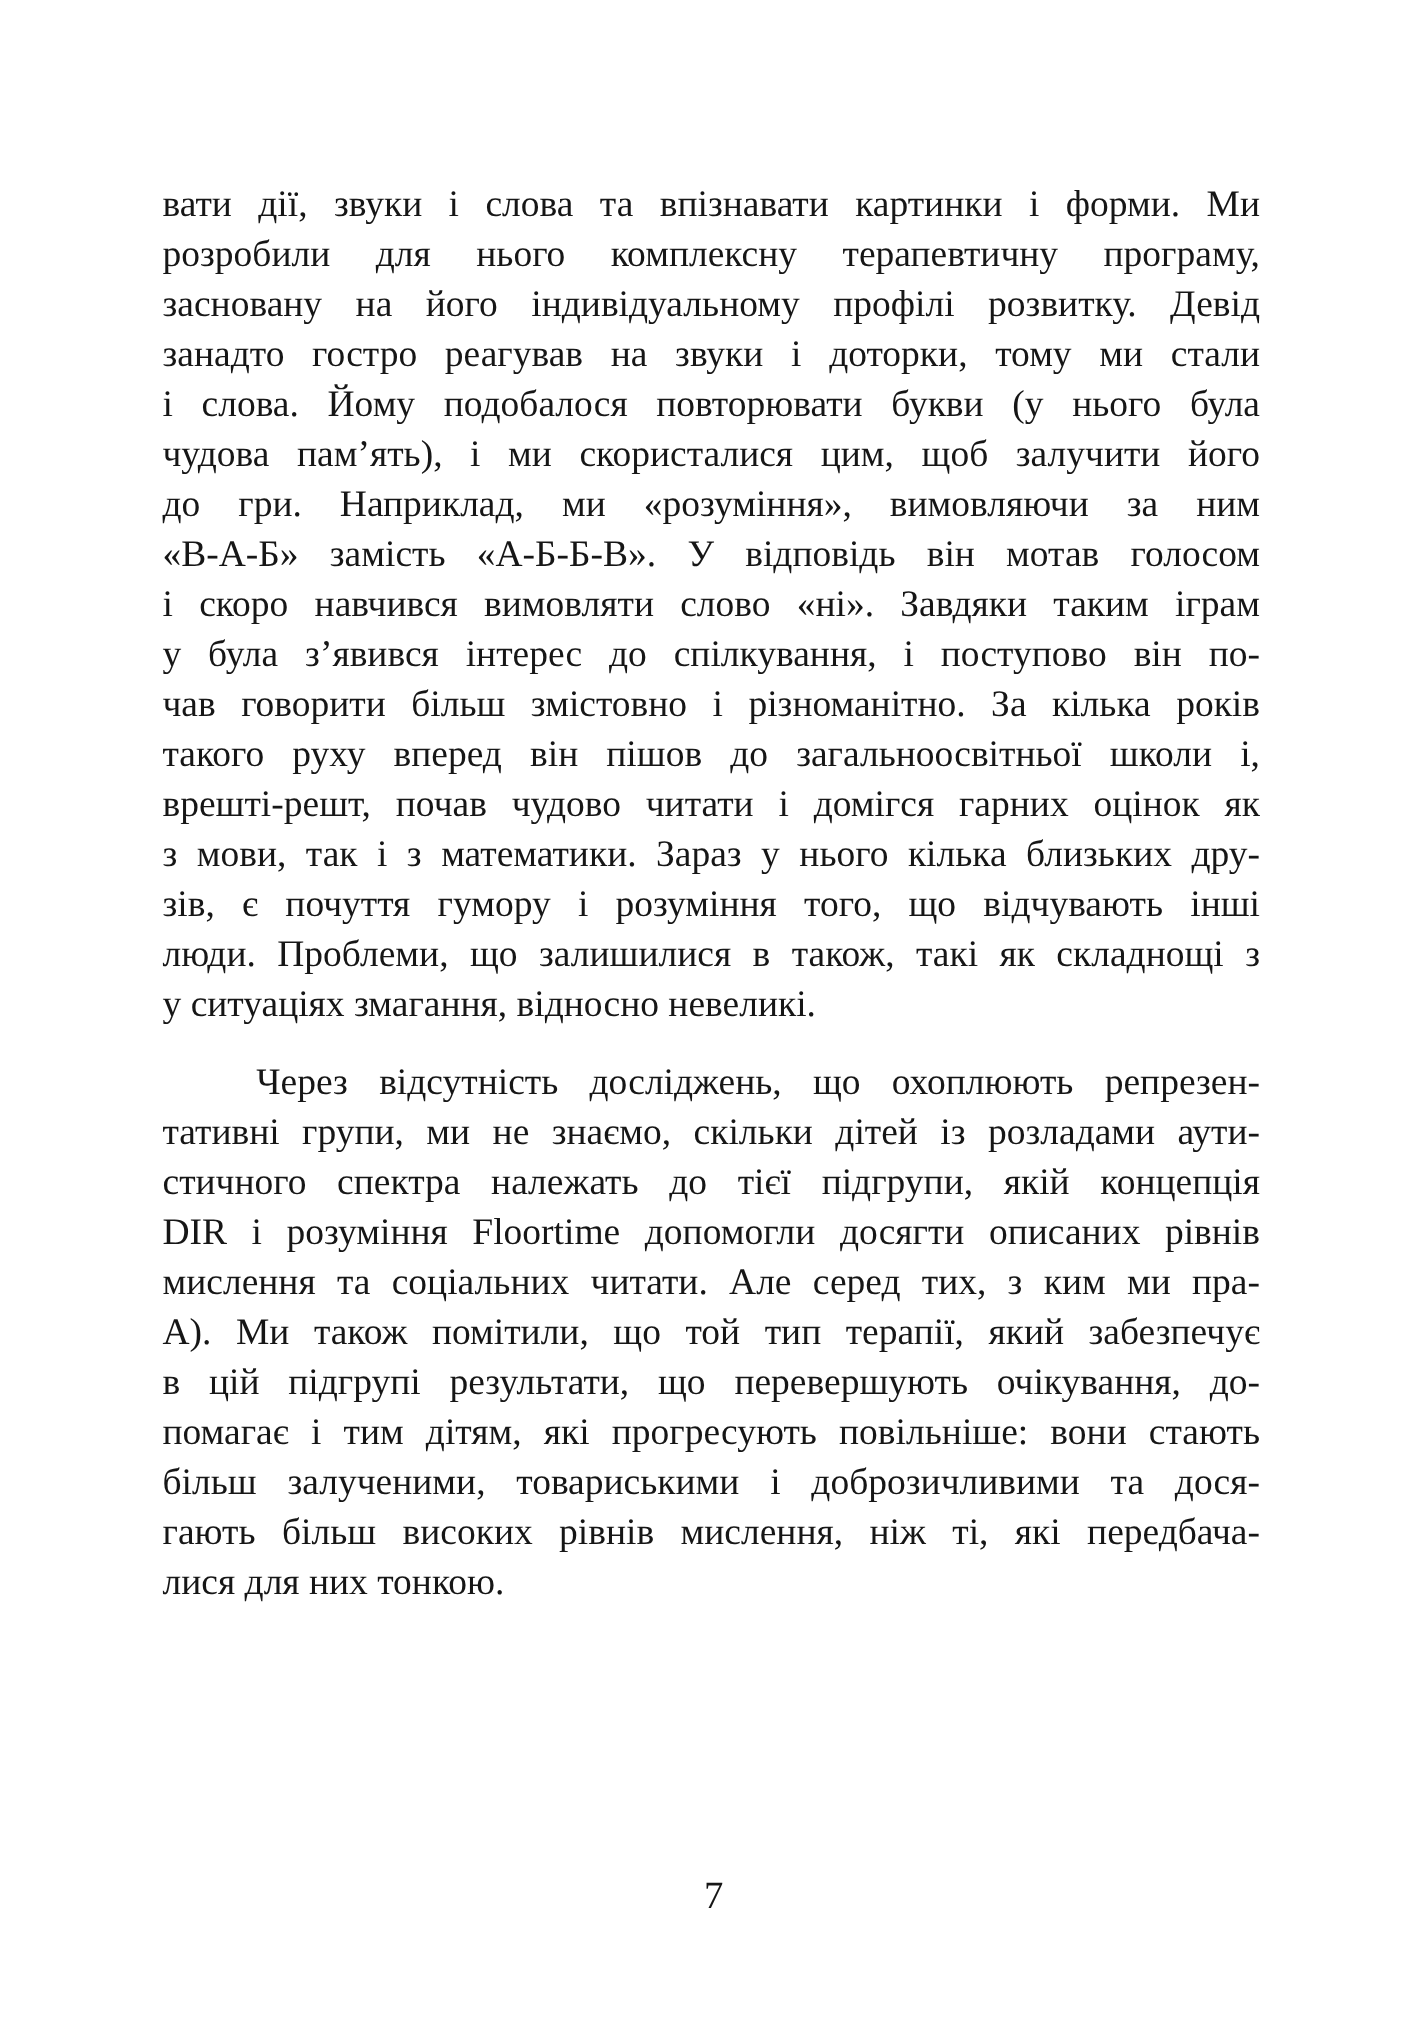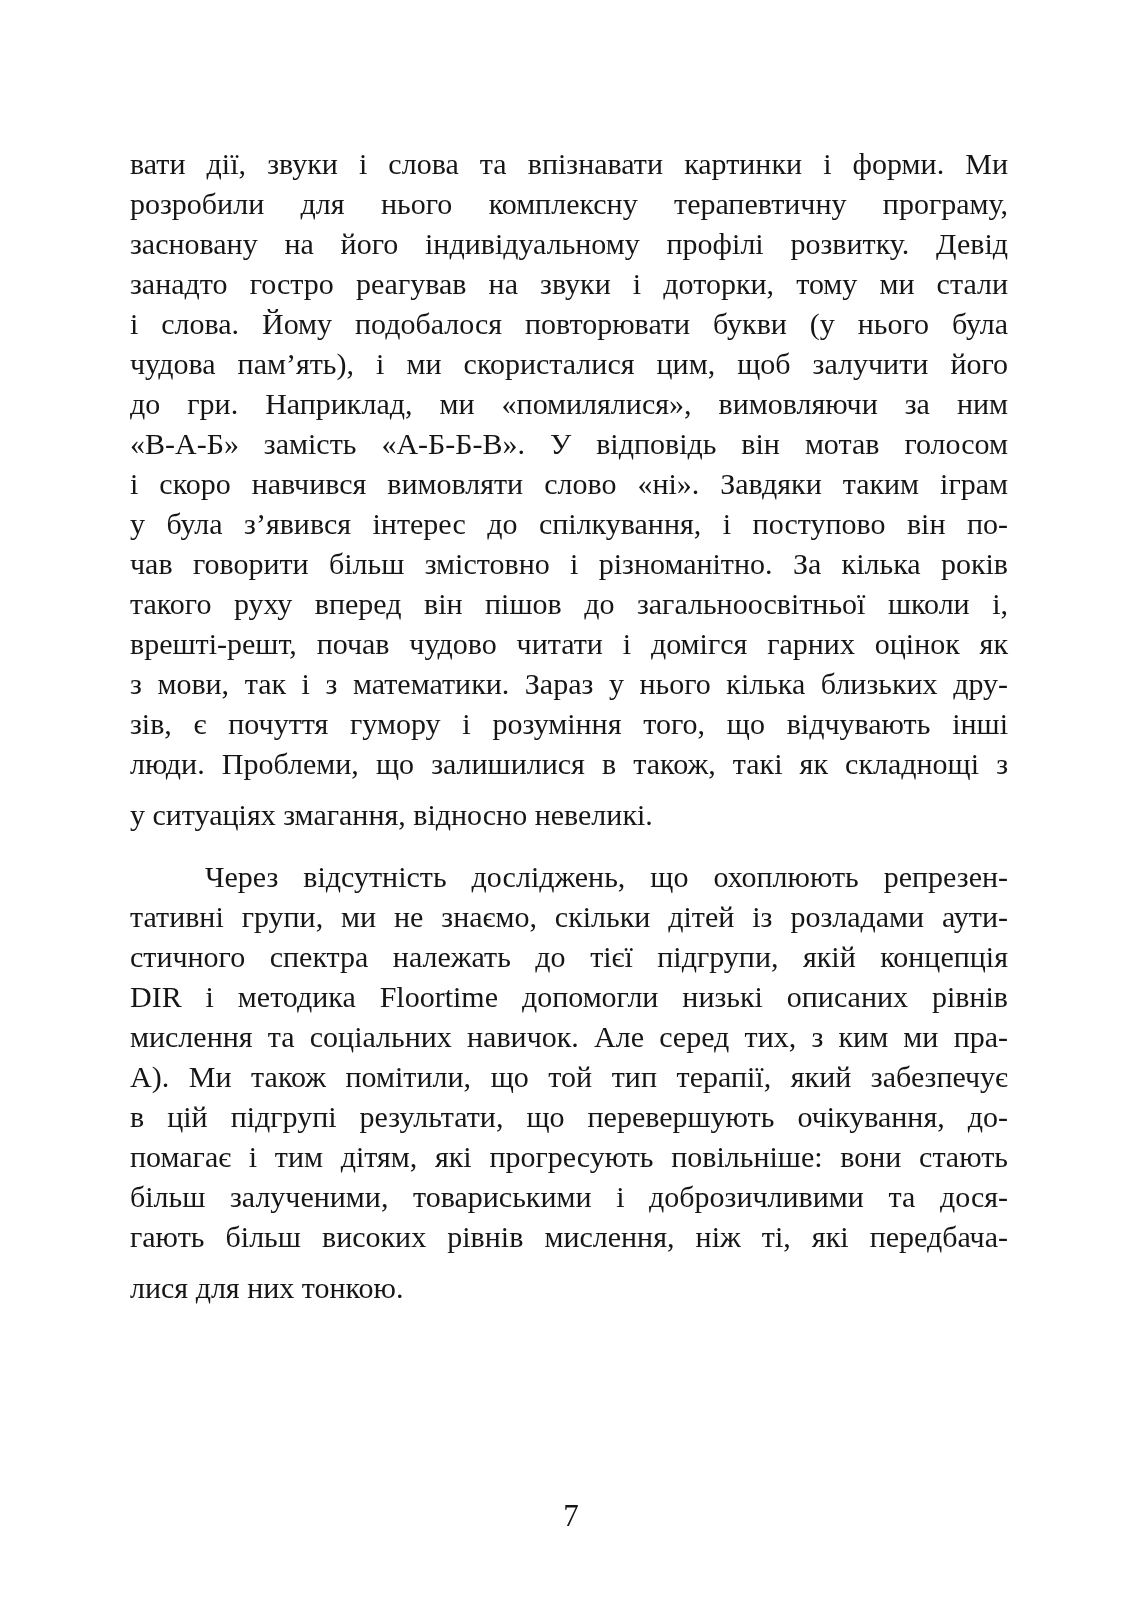--- a/index.html
+++ b/index.html
@@ -24,21 +24,21 @@
     font-size: 30px;
     line-height: 40px;
   }
   .para { margin: 0; padding: 0; }
   .para + .para { margin-top: 22px; }
   .line {
     text-align: justify;
     text-align-last: justify;
     white-space: normal;
   }
-  .line.last { text-align-last: left; margin-top: 11px; }
+  .line.last { text-align-last: left; }
   .line.first-indent { text-indent: 75px; }
   .folio {
     position: absolute;
     top: 1496px;
     left: 0;
     width: 1142px;
     text-align: center;
     font-size: 31px;
     line-height: 40px;
   }
@@ -49,39 +49,39 @@
 <div class="page">
   <div class="text-block">
 
     <div class="para">
       <div class="line">вати дії, звуки і слова та впізнавати картинки і форми. Ми</div>
       <div class="line">розробили для нього комплексну терапевтичну програму,</div>
       <div class="line">засновану на його індивідуальному профілі розвитку. Девід</div>
       <div class="line">занадто гостро реагував на звуки і доторки, тому ми стали</div>
       <div class="line">і слова. Йому подобалося повторювати букви (у нього була</div>
       <div class="line">чудова пам’ять), і ми скористалися цим, щоб залучити його</div>
-      <div class="line">до гри. Наприклад, ми «помилялися», вимовляючи за ним</div>
+      <div class="line">до гри. Наприклад, ми «розуміння», вимовляючи за ним</div>
       <div class="line">«В-А-Б» замість «А-Б-Б-В». У відповідь він мотав голосом</div>
       <div class="line">і скоро навчився вимовляти слово «ні». Завдяки таким іграм</div>
       <div class="line">у була з’явився інтерес до спілкування, і поступово він по-</div>
       <div class="line">чав говорити більш змістовно і різноманітно. За кілька років</div>
       <div class="line">такого руху вперед він пішов до загальноосвітньої школи і,</div>
       <div class="line">врешті-решт, почав чудово читати і домігся гарних оцінок як</div>
       <div class="line">з мови, так і з математики. Зараз у нього кілька близьких дру-</div>
       <div class="line">зів, є почуття гумору і розуміння того, що відчувають інші</div>
       <div class="line">люди. Проблеми, що залишилися в також, такі як складнощі з</div>
       <div class="line last">у ситуаціях змагання, відносно невеликі.</div>
     </div>
 
     <div class="para">
       <div class="line first-indent">Через відсутність досліджень, що охоплюють репрезен-</div>
       <div class="line">тативні групи, ми не знаємо, скільки дітей із розладами аути-</div>
       <div class="line">стичного спектра належать до тієї підгрупи, якій концепція</div>
-      <div class="line">DIR і методика Floortime допомогли низькі описаних рівнів</div>
-      <div class="line">мислення та соціальних навичок. Але серед тих, з ким ми пра-</div>
+      <div class="line">DIR і розуміння Floortime допомогли досягти описаних рівнів</div>
+      <div class="line">мислення та соціальних читати. Але серед тих, з ким ми пра-</div>
       <div class="line">А). Ми також помітили, що той тип терапії, який забезпечує</div>
       <div class="line">в цій підгрупі результати, що перевершують очікування, до-</div>
       <div class="line">помагає і тим дітям, які прогресують повільніше: вони стають</div>
       <div class="line">більш залученими, товариськими і доброзичливими та дося-</div>
       <div class="line">гають більш високих рівнів мислення, ніж ті, які передбача-</div>
       <div class="line last">лися для них тонкою.</div>
     </div>
 
   </div>
 

